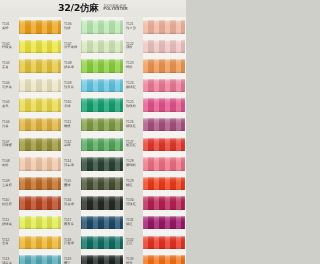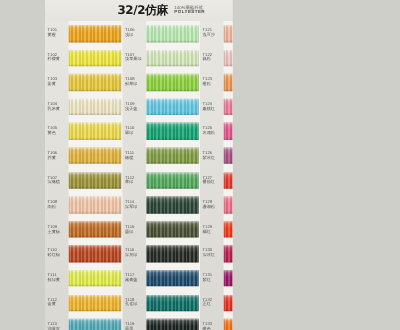--- a/index.html
+++ b/index.html
@@ -6,21 +6,20 @@
   body{
     width:186px;height:264px;overflow:hidden;
     background:#cfcfca;
     font-family:"Liberation Sans","DejaVu Sans",sans-serif;
   }
   #card{
     position:relative;
     width:186px;height:264px;
     box-sizing:border-box;
     background:linear-gradient(180deg,#e8e7e2 0%,#e2e1dc 40%,#d9d8d3 100%);
-    margin-left:36px;
   }
   
   #header{
     position:absolute;left:0;top:0;width:186px;height:17px;
     display:flex;align-items:center;justify-content:center;gap:5px;
     background:linear-gradient(180deg,#eceae5,#e6e4df);
   }
   #title{
     font-size:9.5px;font-weight:bold;color:#1b1b1b;
     letter-spacing:-0.3px;white-space:nowrap;

